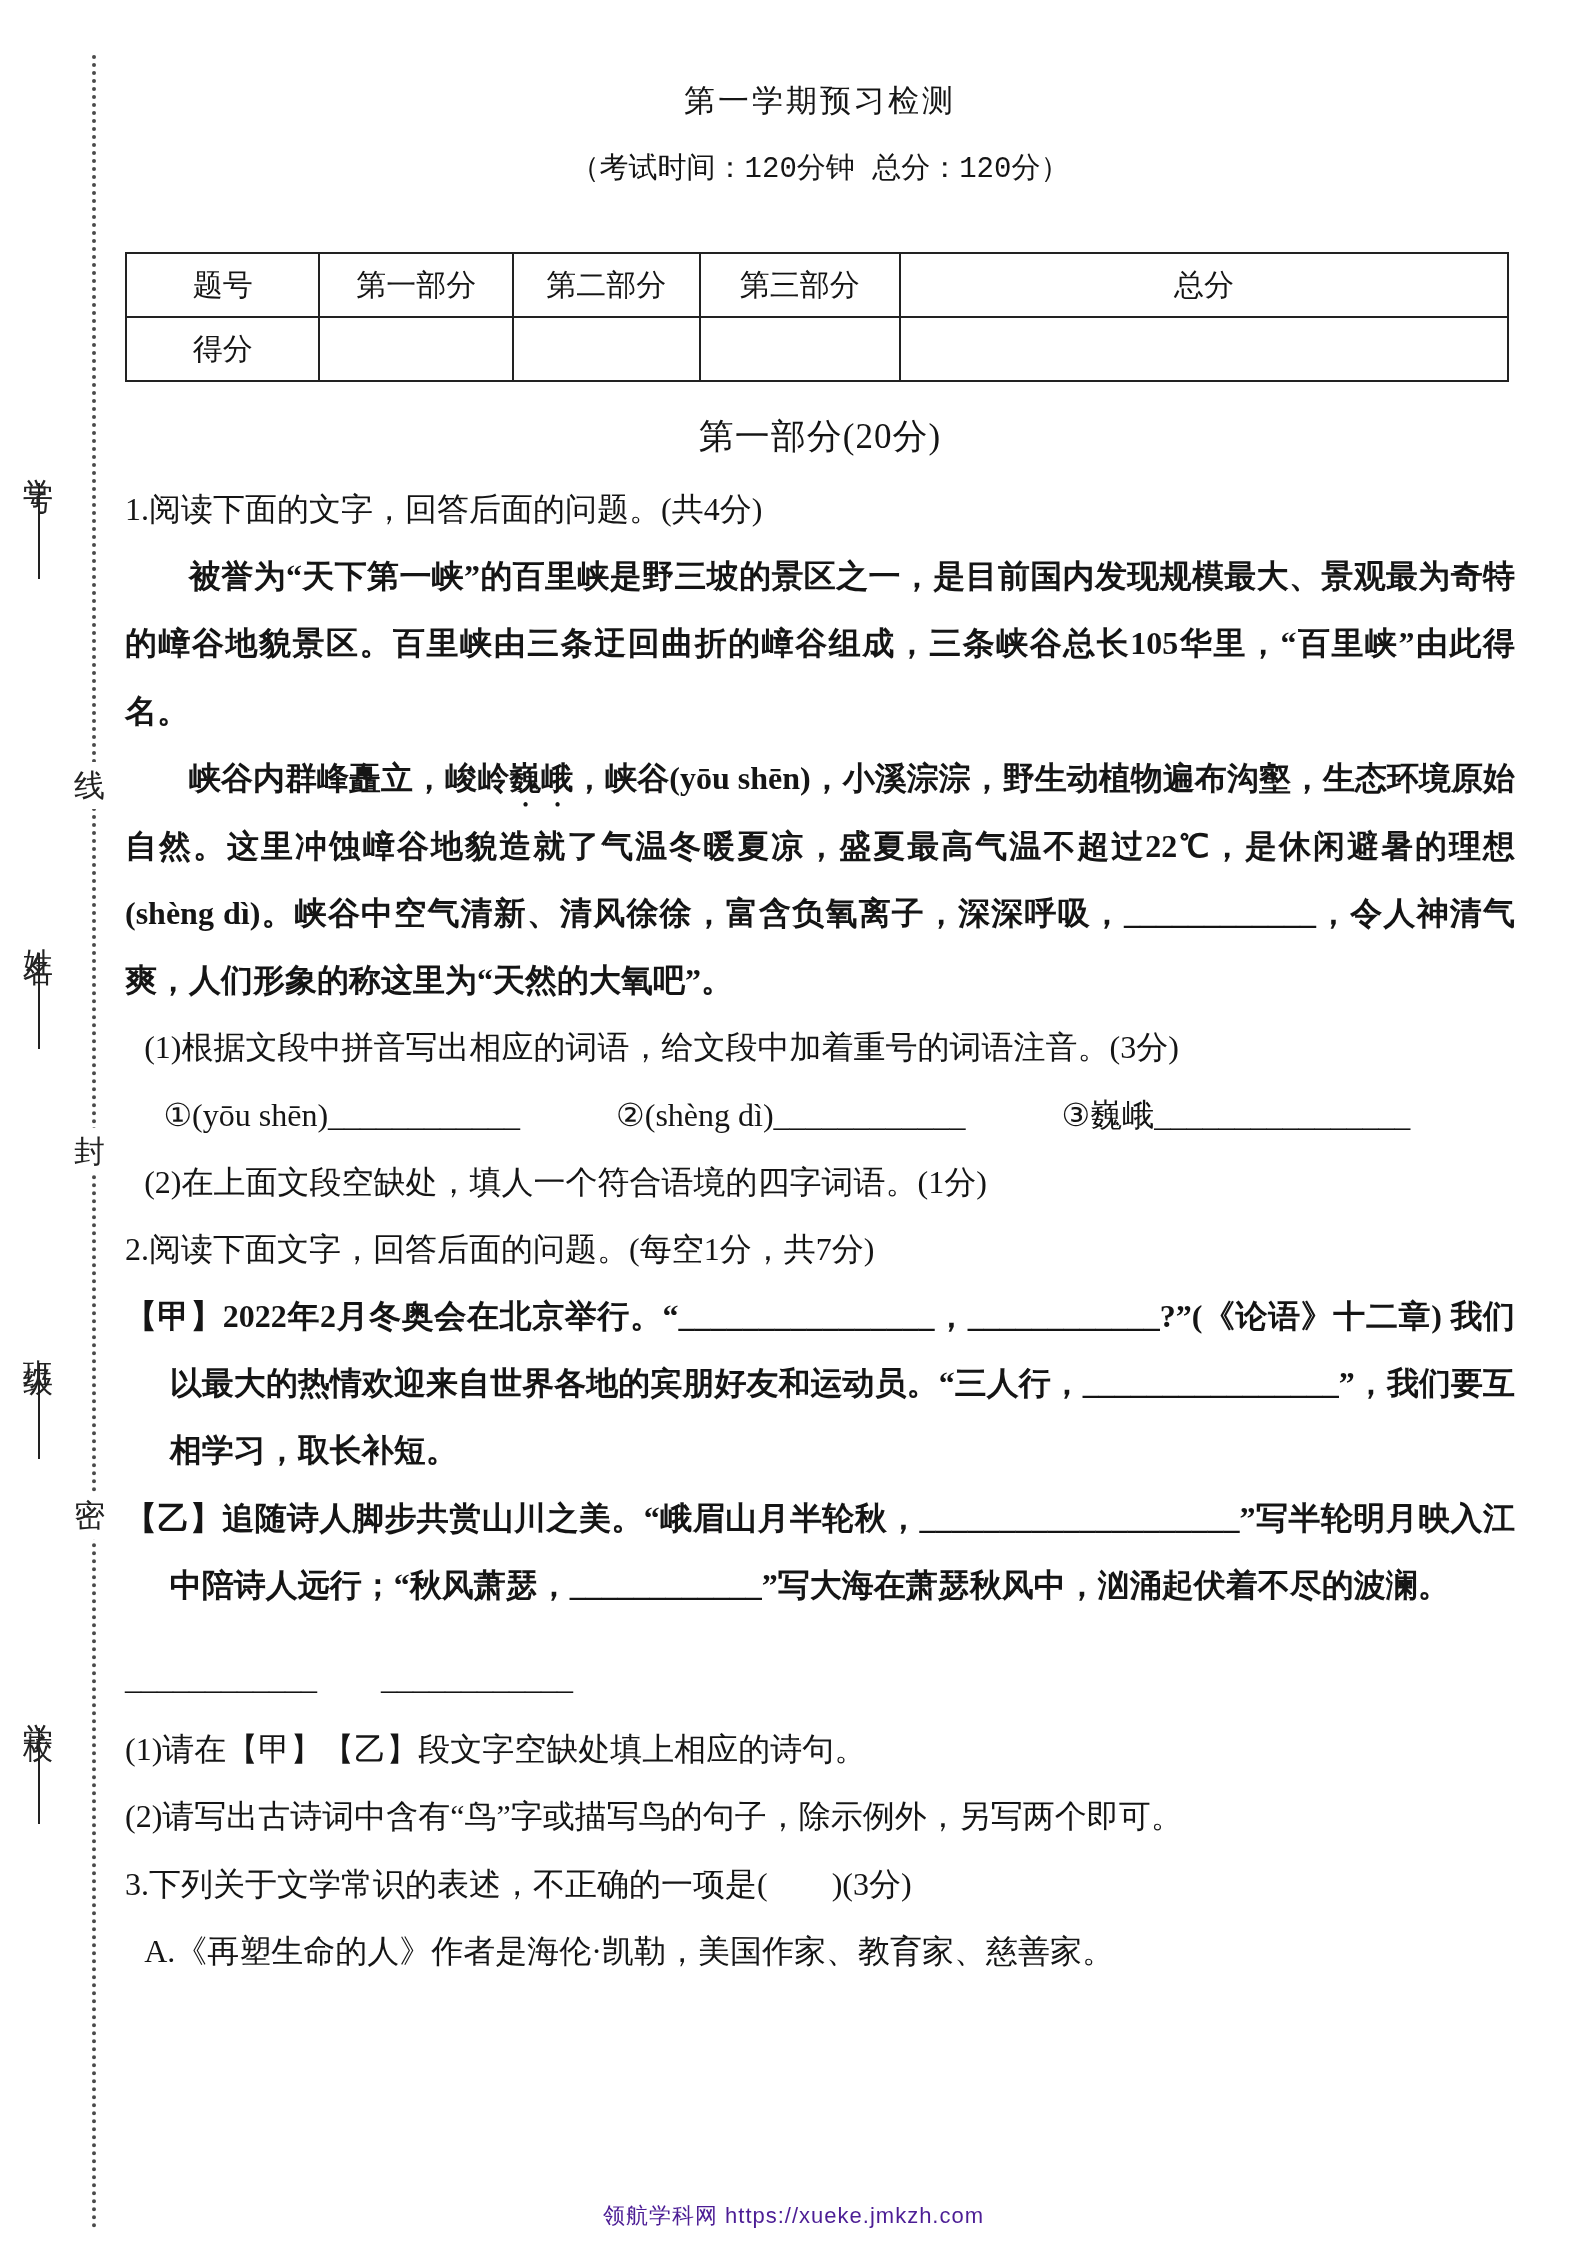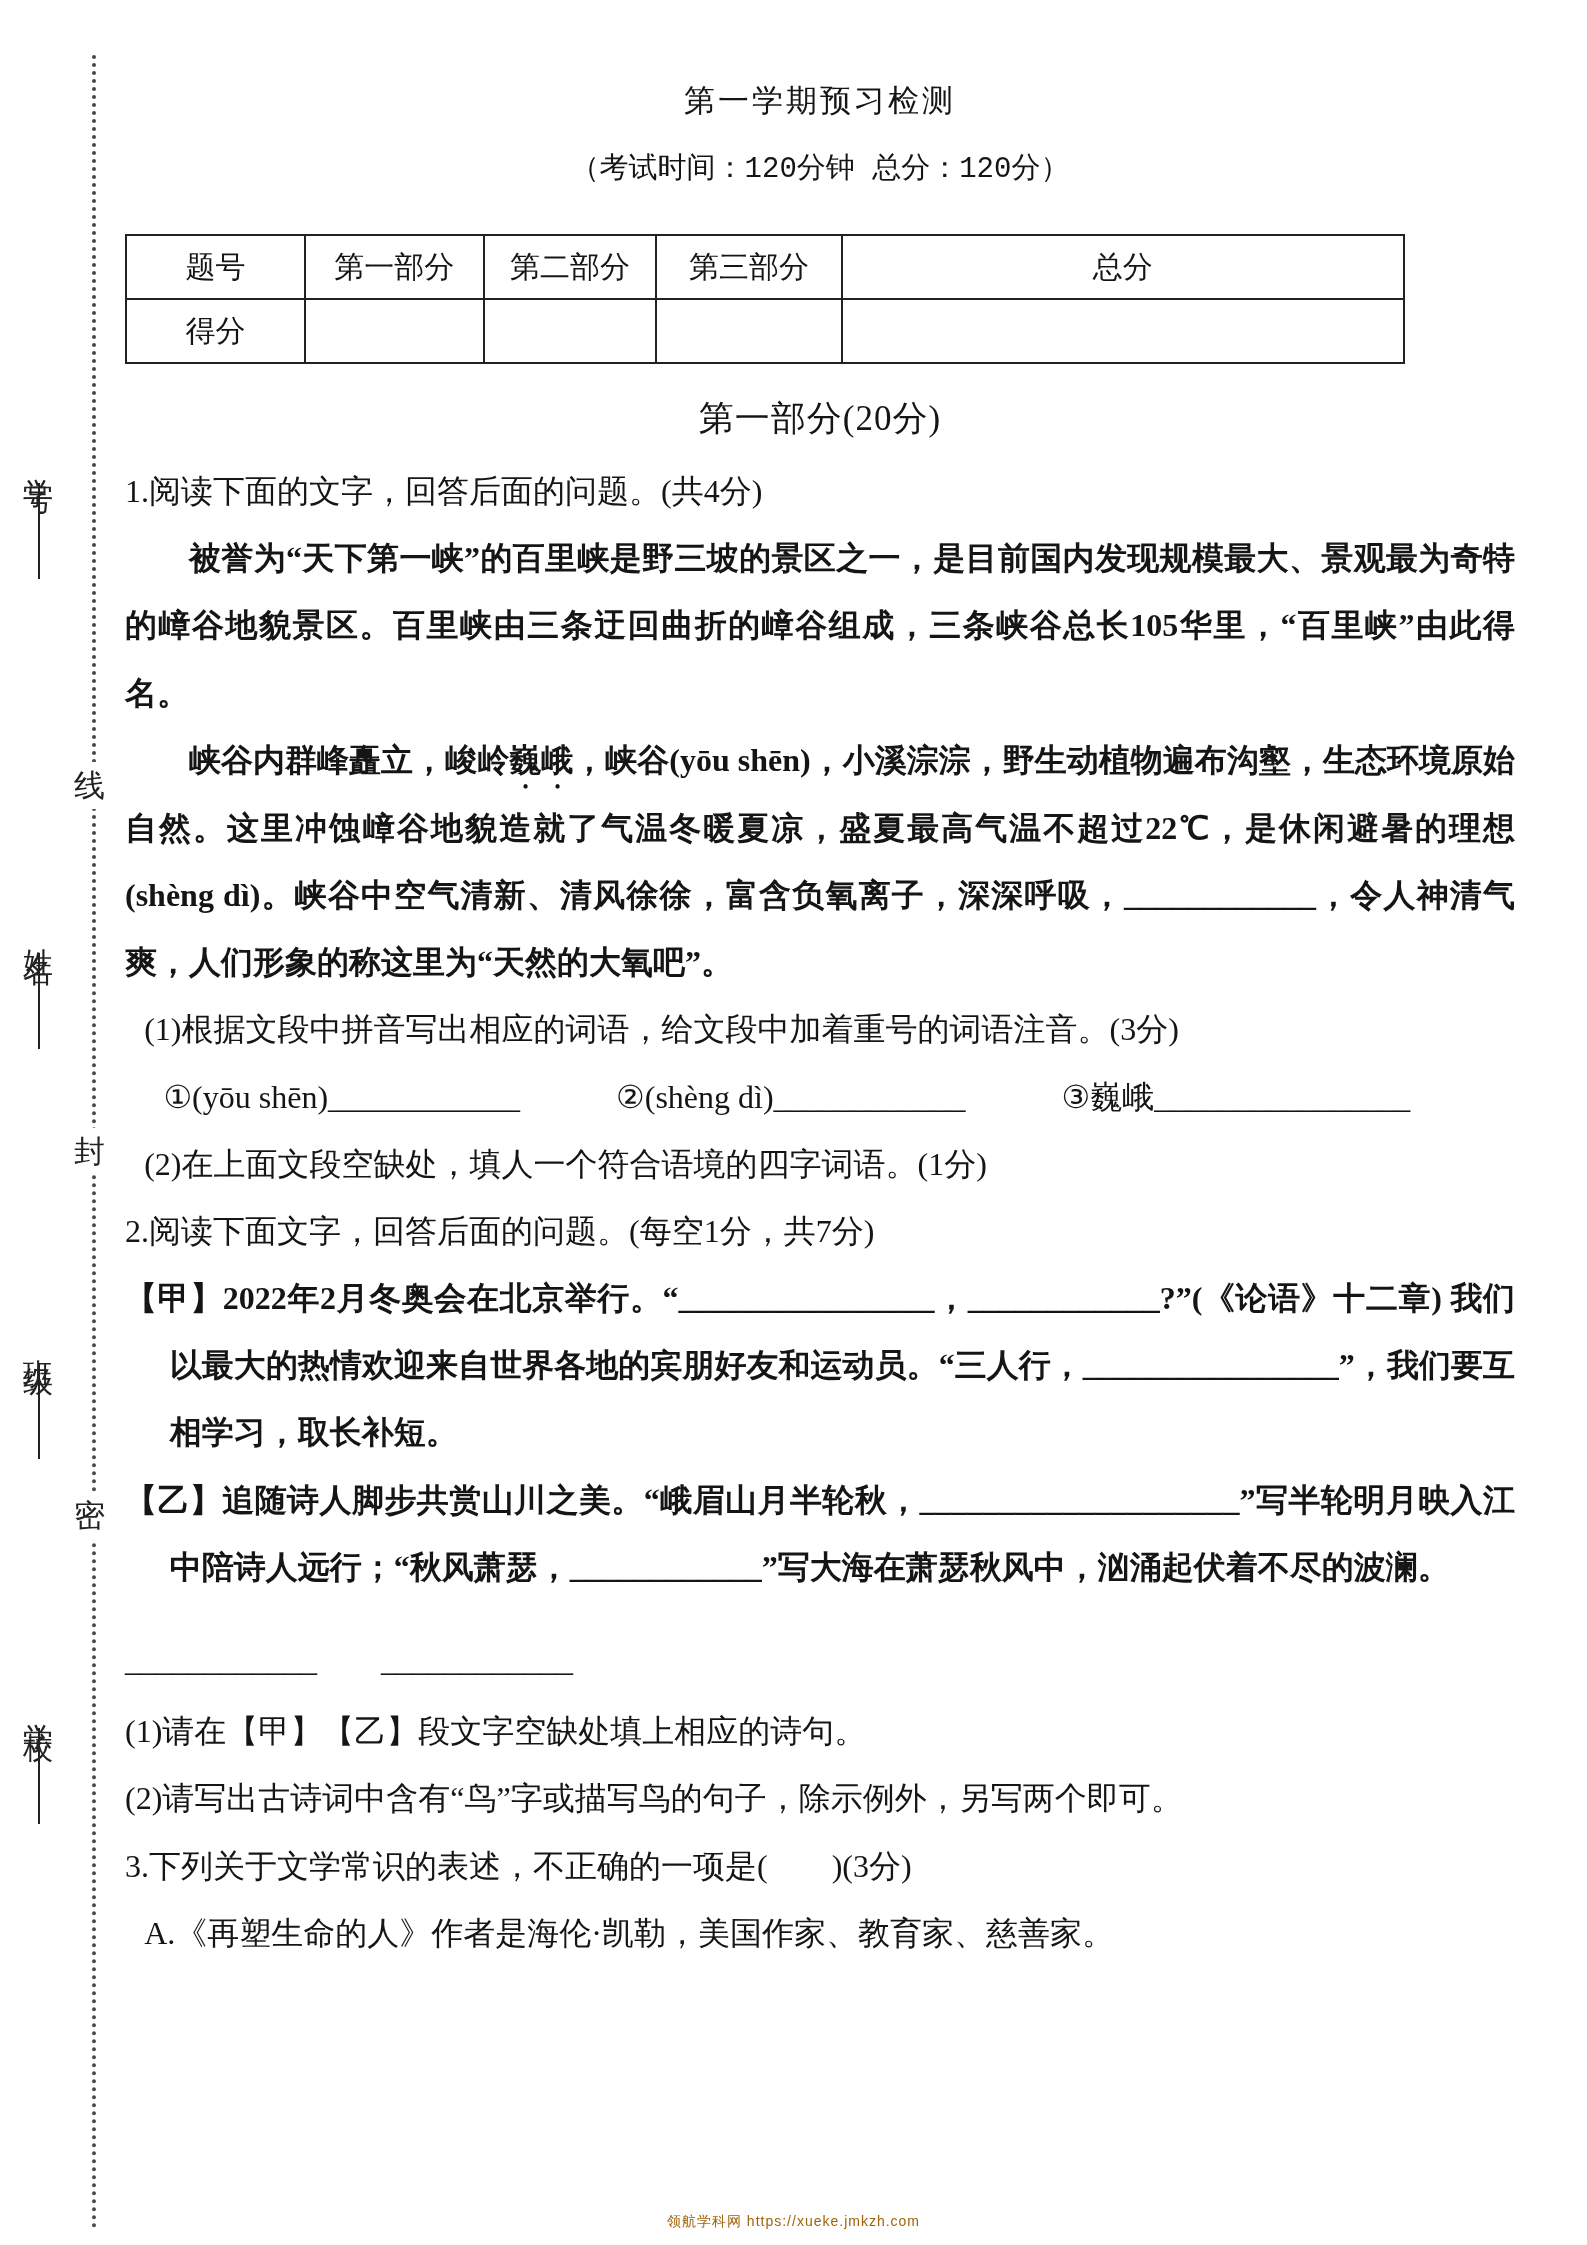--- a/index.html
+++ b/index.html
@@ -34,21 +34,21 @@
   
   .content { position:absolute; left:125px; top:0; width:1390px; }
 
   .header-subtitle { text-align:center; font-size:31px; margin-top:80px; letter-spacing:3px; }
   .main-title {
     text-align:center; font-size:64px; font-weight:900; letter-spacing:8px;
     font-family:"Liberation Sans", sans-serif; margin-top:20px;
   }
   .exam-info { text-align:center; font-size:29px; margin-top:26px;font-family:Liberation Mono, monospace; }
 
-  .score-table { width:1280px; border-collapse:collapse; table-layout:fixed; margin-top:46px; }
+  .score-table { width:1384px; border-collapse:collapse; table-layout:fixed; margin-top:64px; }
   .score-table td {
     border:2px solid #222; height:64px; text-align:center;
     font-size:30px; vertical-align:middle;
   }
 
   .section-heading { text-align:center; font-size:35px; margin-top:31px; letter-spacing:1px; }
 
   .bt { font-size:32px; line-height:2.1; }
   .jt { text-align:justify;font-weight:bold; }
   .indent2 { text-indent:2em; }
@@ -60,21 +60,21 @@
 
   .emph {
     -webkit-text-emphasis:filled dot #151515;
     -webkit-text-emphasis-position:under right;
     text-emphasis:filled dot #151515;
     text-emphasis-position:under right;
   }
 
   .footer {
     position:absolute; left:0; bottom:14px; width:100%;
-    text-align:center; font-size:14px; color:#a16207;
+    text-align:center; font-size:22px; color:#4c1d95;
     font-family:"Liberation Sans", sans-serif; letter-spacing:1px;
   }
 </style>
 </head>
 <body>
 
 <div class="page">
 
   <div class="dotted-line"></div>
 

